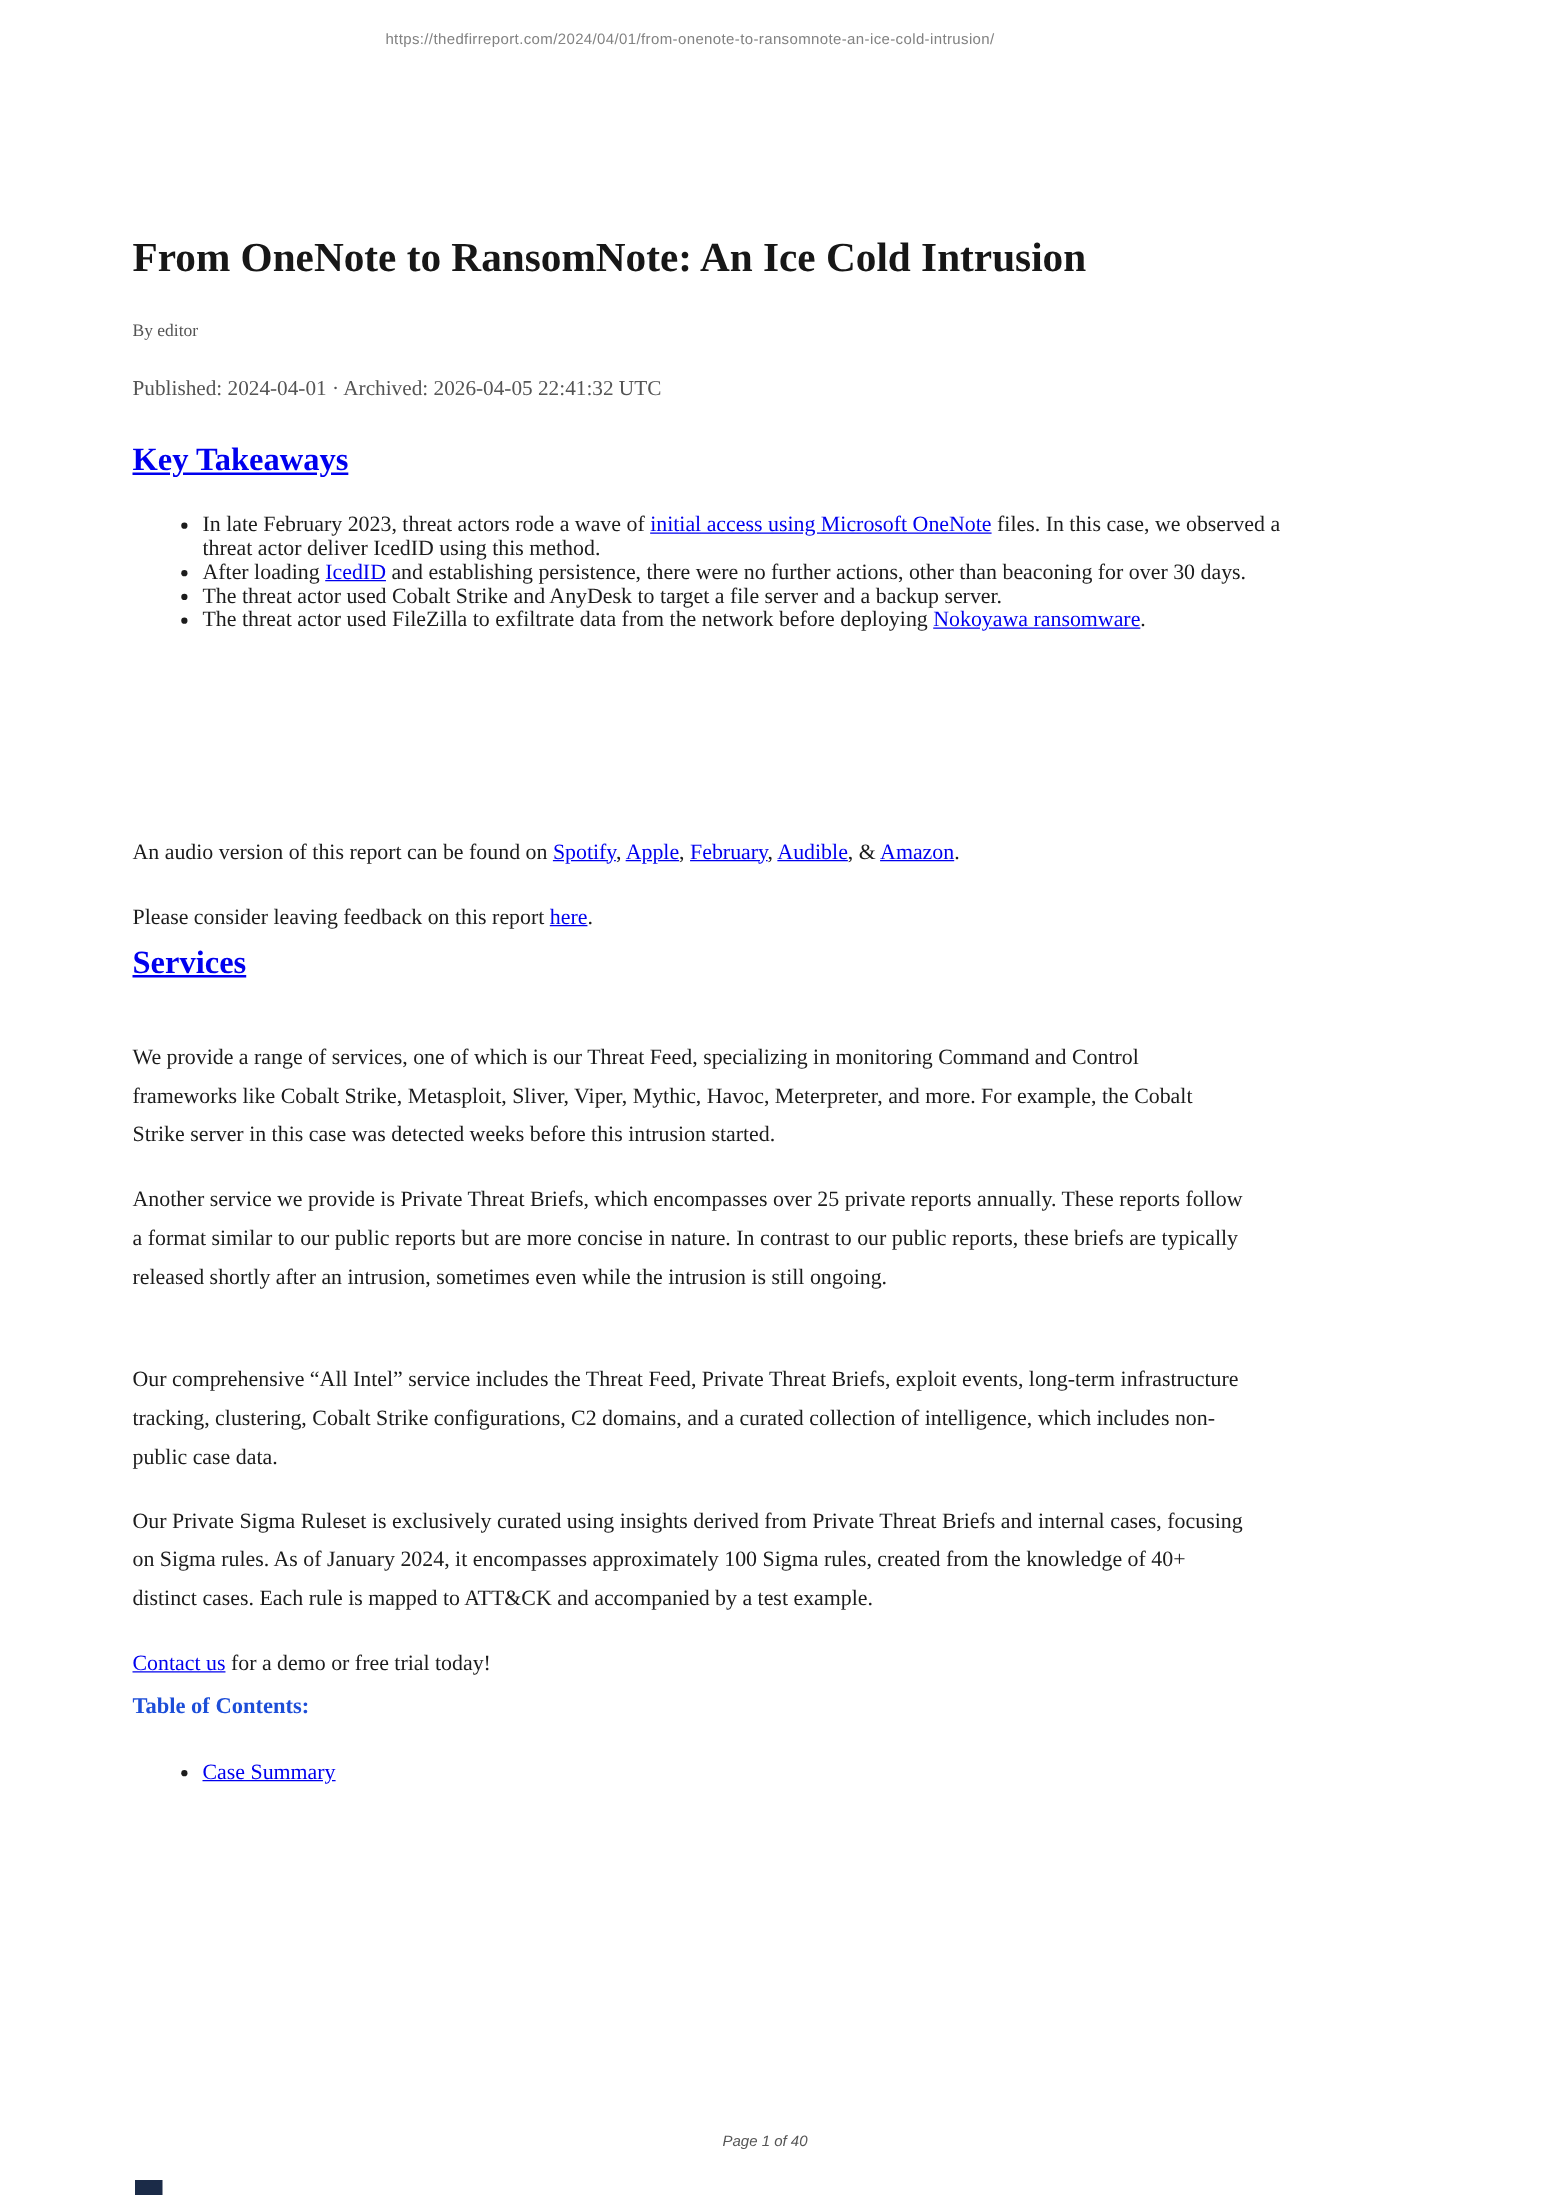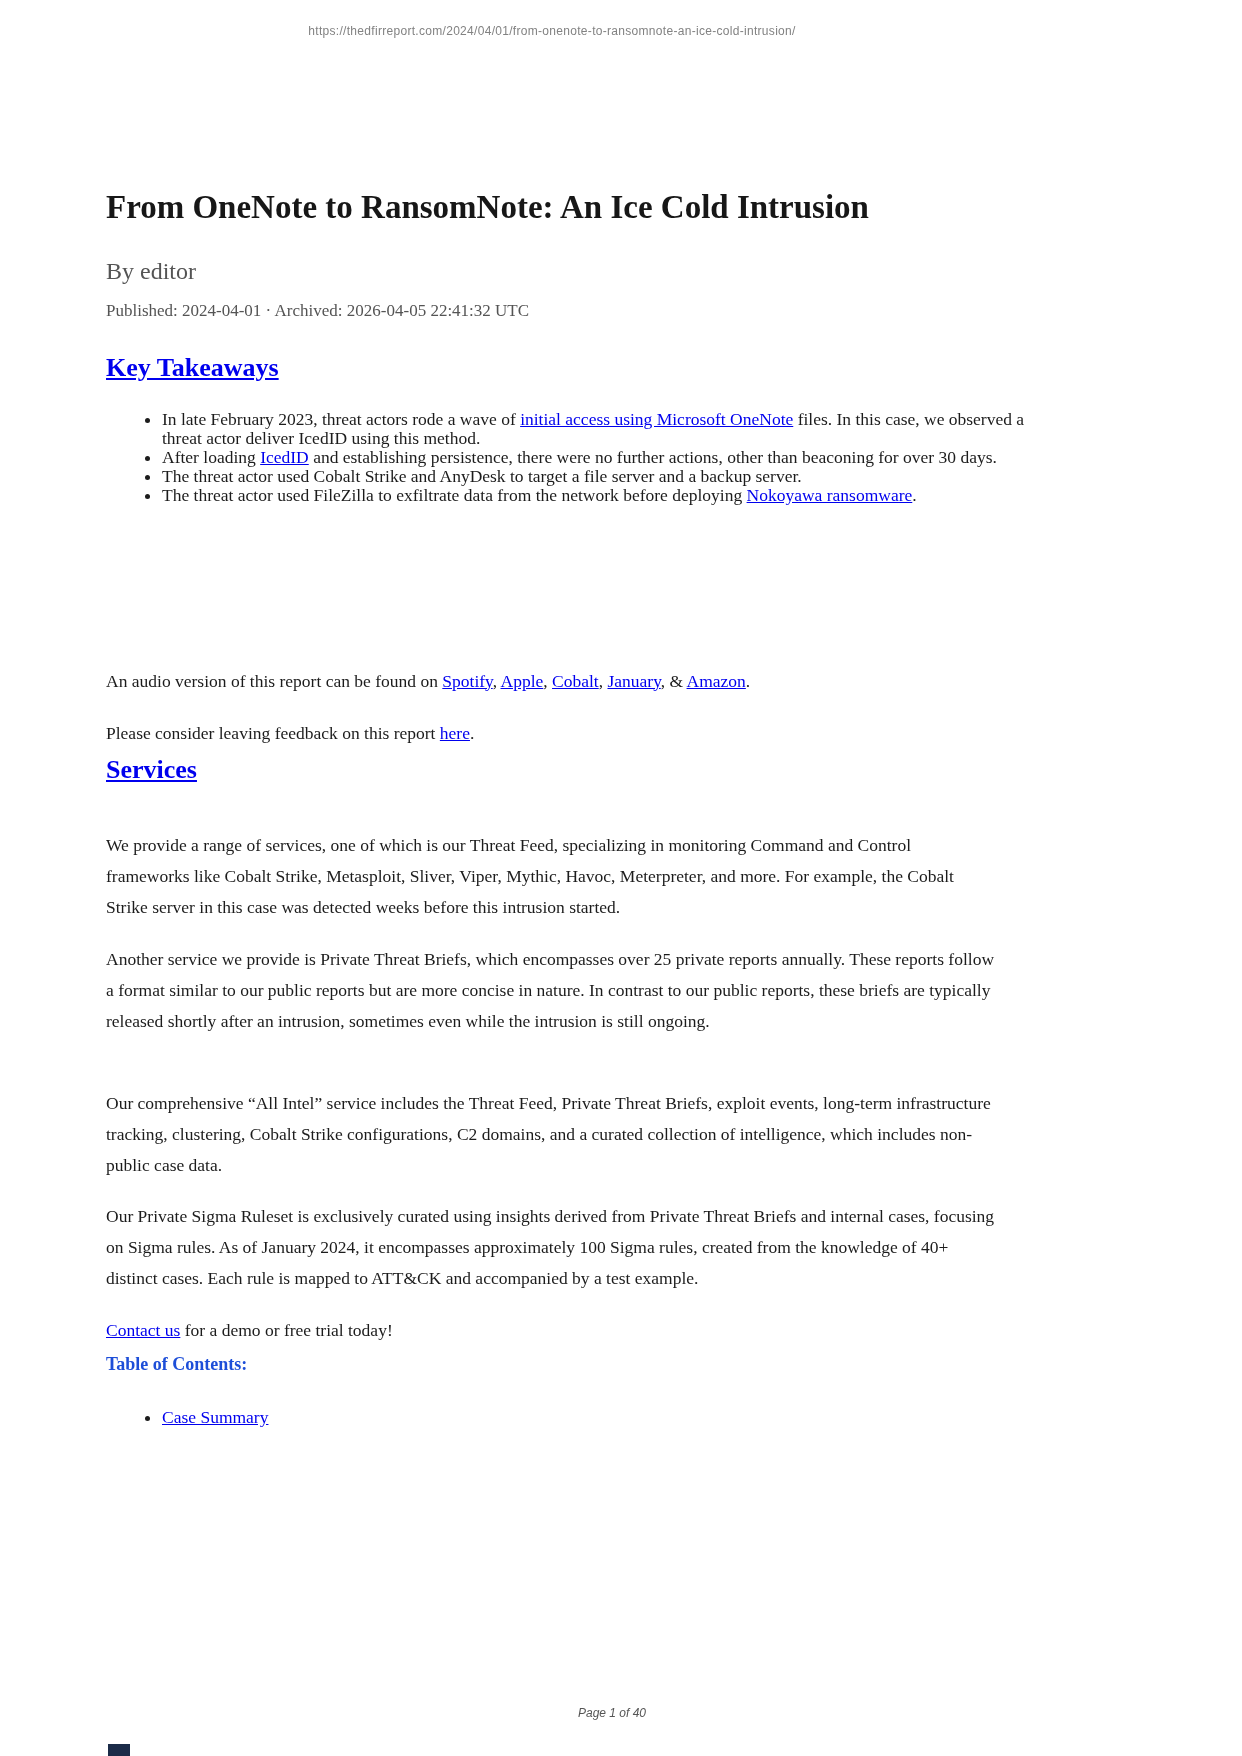--- a/index.html
+++ b/index.html
@@ -32,21 +32,21 @@
   h1.doc-title {
     top: 188px;
     margin: 0;
     font-size: 33px;
     font-weight: bold;
     color: #171717;
     line-height: 1.2;
   }
   .byline {
     top: 258px;
-    font-size: 24px;
+    font-size: 14px;
     color: #545454;
   }
   .meta-line {
     top: 301px;
     font-size: 17px;
     color: #545454;
   }
   h2.section-heading {
     margin: 0;
     font-size: 26px;
@@ -126,21 +126,21 @@
 
     <h2 class="section-heading h2-takeaways"><a class="lnk">Key Takeaways</a></h2>
 
     <ul class="bullet-list body-text kt-list">
       <li><span>In late February 2023, threat actors rode a wave of </span><a class="lnk">initial access using Microsoft OneNote</a><span> files. In this case, we observed a threat actor deliver IcedID using this method.</span></li>
       <li><span>After loading </span><a class="lnk">IcedID</a><span> and establishing persistence, there were no further actions, other than beaconing for over 30 days.</span></li>
       <li><span>The threat actor used Cobalt Strike and AnyDesk to target a file server and a backup server.</span><a class="lnk"></a><span></span></li>
       <li><span>The threat actor used FileZilla to exfiltrate data from the network before deploying </span><a class="lnk">Nokoyawa ransomware</a><span>.</span></li>
     </ul>
 
-    <p class="body-text audio-line"><span>An audio version of this report can be found on </span><a class="lnk">Spotify</a><span>, </span><a class="lnk">Apple</a><span>, </span><a class="lnk">Cobalt</a><span>, </span><a class="lnk">January</a><span>, &amp; </span><a class="lnk">Amazon</a><span>.</span></p>
+    <p class="body-text audio-line"><span>An audio version of this report can be found on </span><a class="lnk">Spotify</a><span>, </span><a class="lnk">Apple</a><span>, </span><a class="lnk">February</a><span>, </span><a class="lnk">Audible</a><span>, &amp; </span><a class="lnk">Amazon</a><span>.</span></p>
 
     <p class="body-text feedback-line"><span>Please consider leaving feedback on this report </span><a class="lnk">here</a><span>.</span></p>
 
     <h2 class="section-heading h2-services"><a class="lnk">Services</a></h2>
 
     <p class="body-text para-1">We provide a range of services, one of which is our Threat Feed, specializing in monitoring Command and Control frameworks like Cobalt Strike, Metasploit, Sliver, Viper, Mythic, Havoc, Meterpreter, and more. For example, the Cobalt Strike server in this case was detected weeks before this intrusion started.</p>
 
     <p class="body-text para-2">Another service we provide is Private Threat Briefs, which encompasses over 25 private reports annually. These reports follow a format similar to our public reports but are more concise in nature. In contrast to our public reports, these briefs are typically released shortly after an intrusion, sometimes even while the intrusion is still ongoing.</p>
 
     <p class="body-text para-3">Our comprehensive “All Intel” service includes the Threat Feed, Private Threat Briefs, exploit events, long-term infrastructure tracking, clustering, Cobalt Strike configurations, C2 domains, and a curated collection of intelligence, which includes non-public case data.</p>

